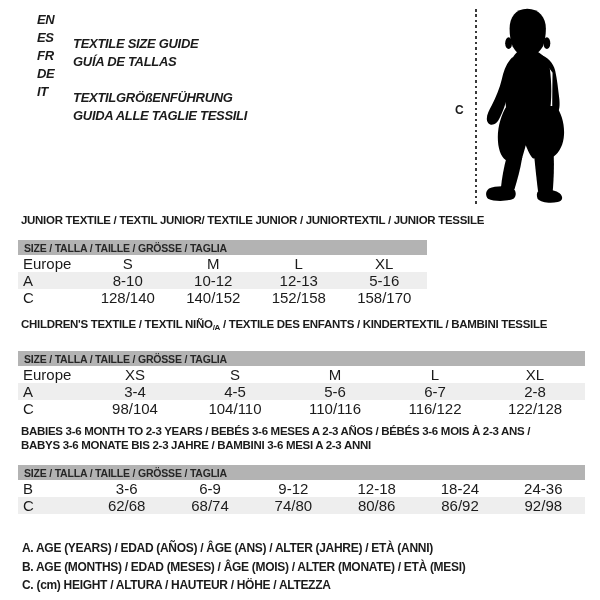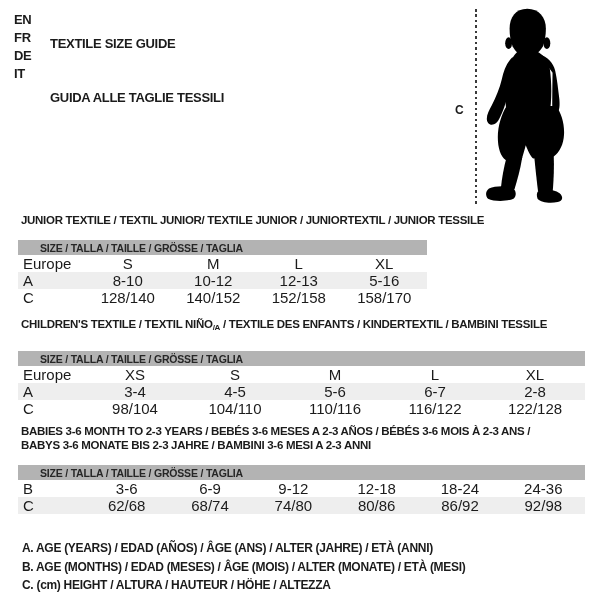--- a/index.html
+++ b/index.html
@@ -2,39 +2,39 @@
 <html style="--bar_gray: #b3b3b3; --row_alt: #eeeeee; --text: #1b1b1b; --silhouette: #000000;"><head>
 <meta charset="utf-8">
 <style>
   html,body { margin:0; padding:0; background:#fff; }
   #canvas {
     position:relative; width:600px; height:600px; background:#fff;
     font-family:"Liberation Sans", sans-serif; color:var(--text,#1b1b1b);
     overflow:hidden;
   }
   
-  .lang-header { position:absolute; left:14px; top:10px; }
+  .lang-header { position:absolute; left:37px; top:10px;font-style:italic; }
   .lang-row { display:flex; height:18px; align-items:center; }
   .lang-code { width:36px; font-size:13px; font-weight:700; letter-spacing:-0.3px; }
   .lang-title { font-size:13px; font-weight:700; letter-spacing:-0.3px; white-space:nowrap;margin-top:48px; }
   
   .measure-line {
     position:absolute; left:475px; top:9px; width:2px; height:198px;
     background:repeating-linear-gradient(to bottom, #3a3a3a 0 2.5px, transparent 2.5px 5.5px);
   }
   .height-label { position:absolute; left:455px; top:103px; font-size:12px; font-weight:700; }
   .baby-svg { position:absolute; left:481px; top:2px; }
   
   .size-table { position:absolute; left:18px; }
   .tbl-title { font-size:11.5px; font-weight:700; letter-spacing:-0.3px; white-space:nowrap; line-height:14px; padding-left:3px; }
   .tbl-title sub { font-size:8px; vertical-align:-2px; }
   .size-bar {
     height:15px; background:var(--bar_gray,#b3b3b3); color:#262626;
     font-size:10.5px; font-weight:700; letter-spacing:-0.2px;
-    display:flex; align-items:center; padding-left:22px; box-sizing:border-box;
+    display:flex; align-items:center; padding-left:6px; box-sizing:border-box;
   }
   .row { display:flex; height:17px; align-items:center; font-size:15px; }
   .row.alt { background:var(--row_alt,#eeeeee); }
   .cell { flex:1; text-align:center; white-space:nowrap; }
   .cell.label { flex:0 0 62px; text-align:left; padding-left:5px; }
   .gap13 { height:13px; } .gap16 { height:16px; }
   
   .footnotes { position:absolute; left:22px; top:539px; }
   .footnote { font-size:12px; font-weight:700; letter-spacing:-0.3px; line-height:18.5px; white-space:nowrap; }
 </style>
@@ -42,24 +42,29 @@
 <body>
 
 <div id="canvas">
 
   <div class="lang-header">
     <div class="lang-row">
       <span class="lang-code">EN</span>
       <span class="lang-title">TEXTILE SIZE GUIDE</span>
     </div>
     <div class="lang-row">
+      <span class="lang-code">ES</span>
+      <span class="lang-title">GUÍA DE TALLAS</span>
+    </div>
+    <div class="lang-row">
       <span class="lang-code">FR</span>
     </div>
     <div class="lang-row">
       <span class="lang-code">DE</span>
+      <span class="lang-title">TEXTILGRÖßENFÜHRUNG</span>
     </div>
     <div class="lang-row">
       <span class="lang-code">IT</span>
       <span class="lang-title">GUIDA ALLE TAGLIE TESSILI</span>
     </div>
   </div>
 
   <span class="height-label">C</span>
   <div class="measure-line"></div>
   <svg class="baby-svg" width="118" height="206" viewBox="0 0 120 210" fill="#000">

